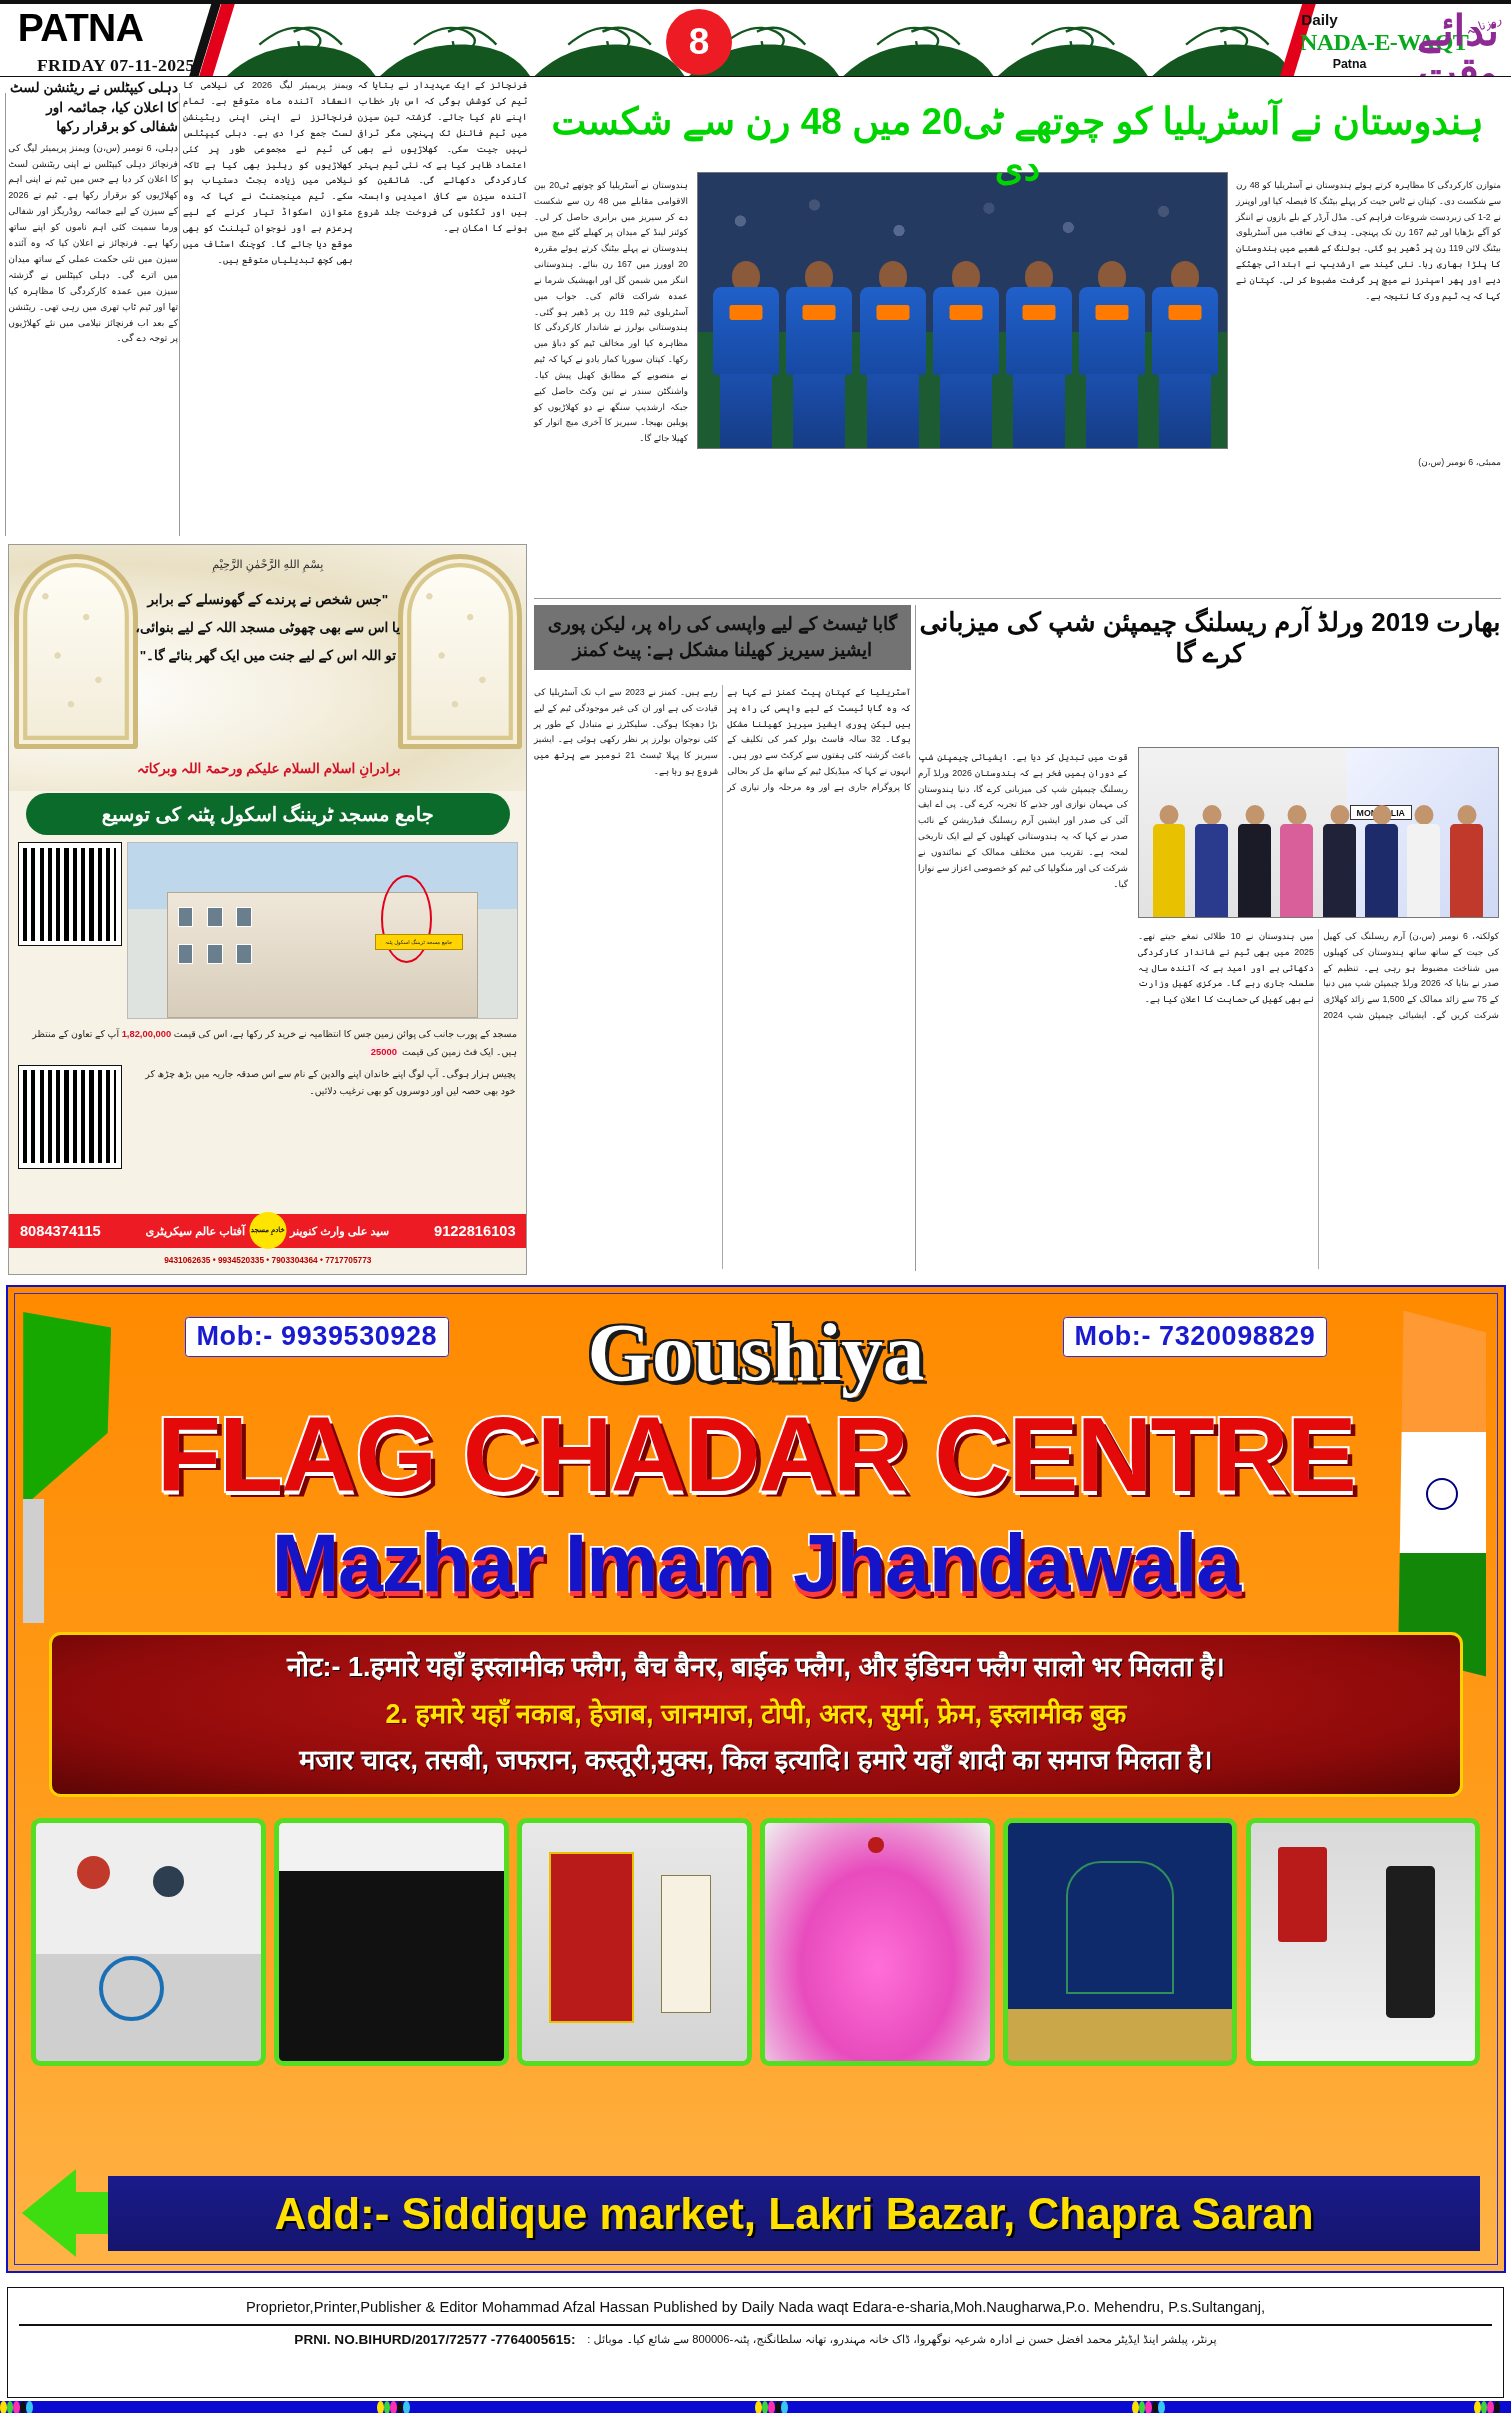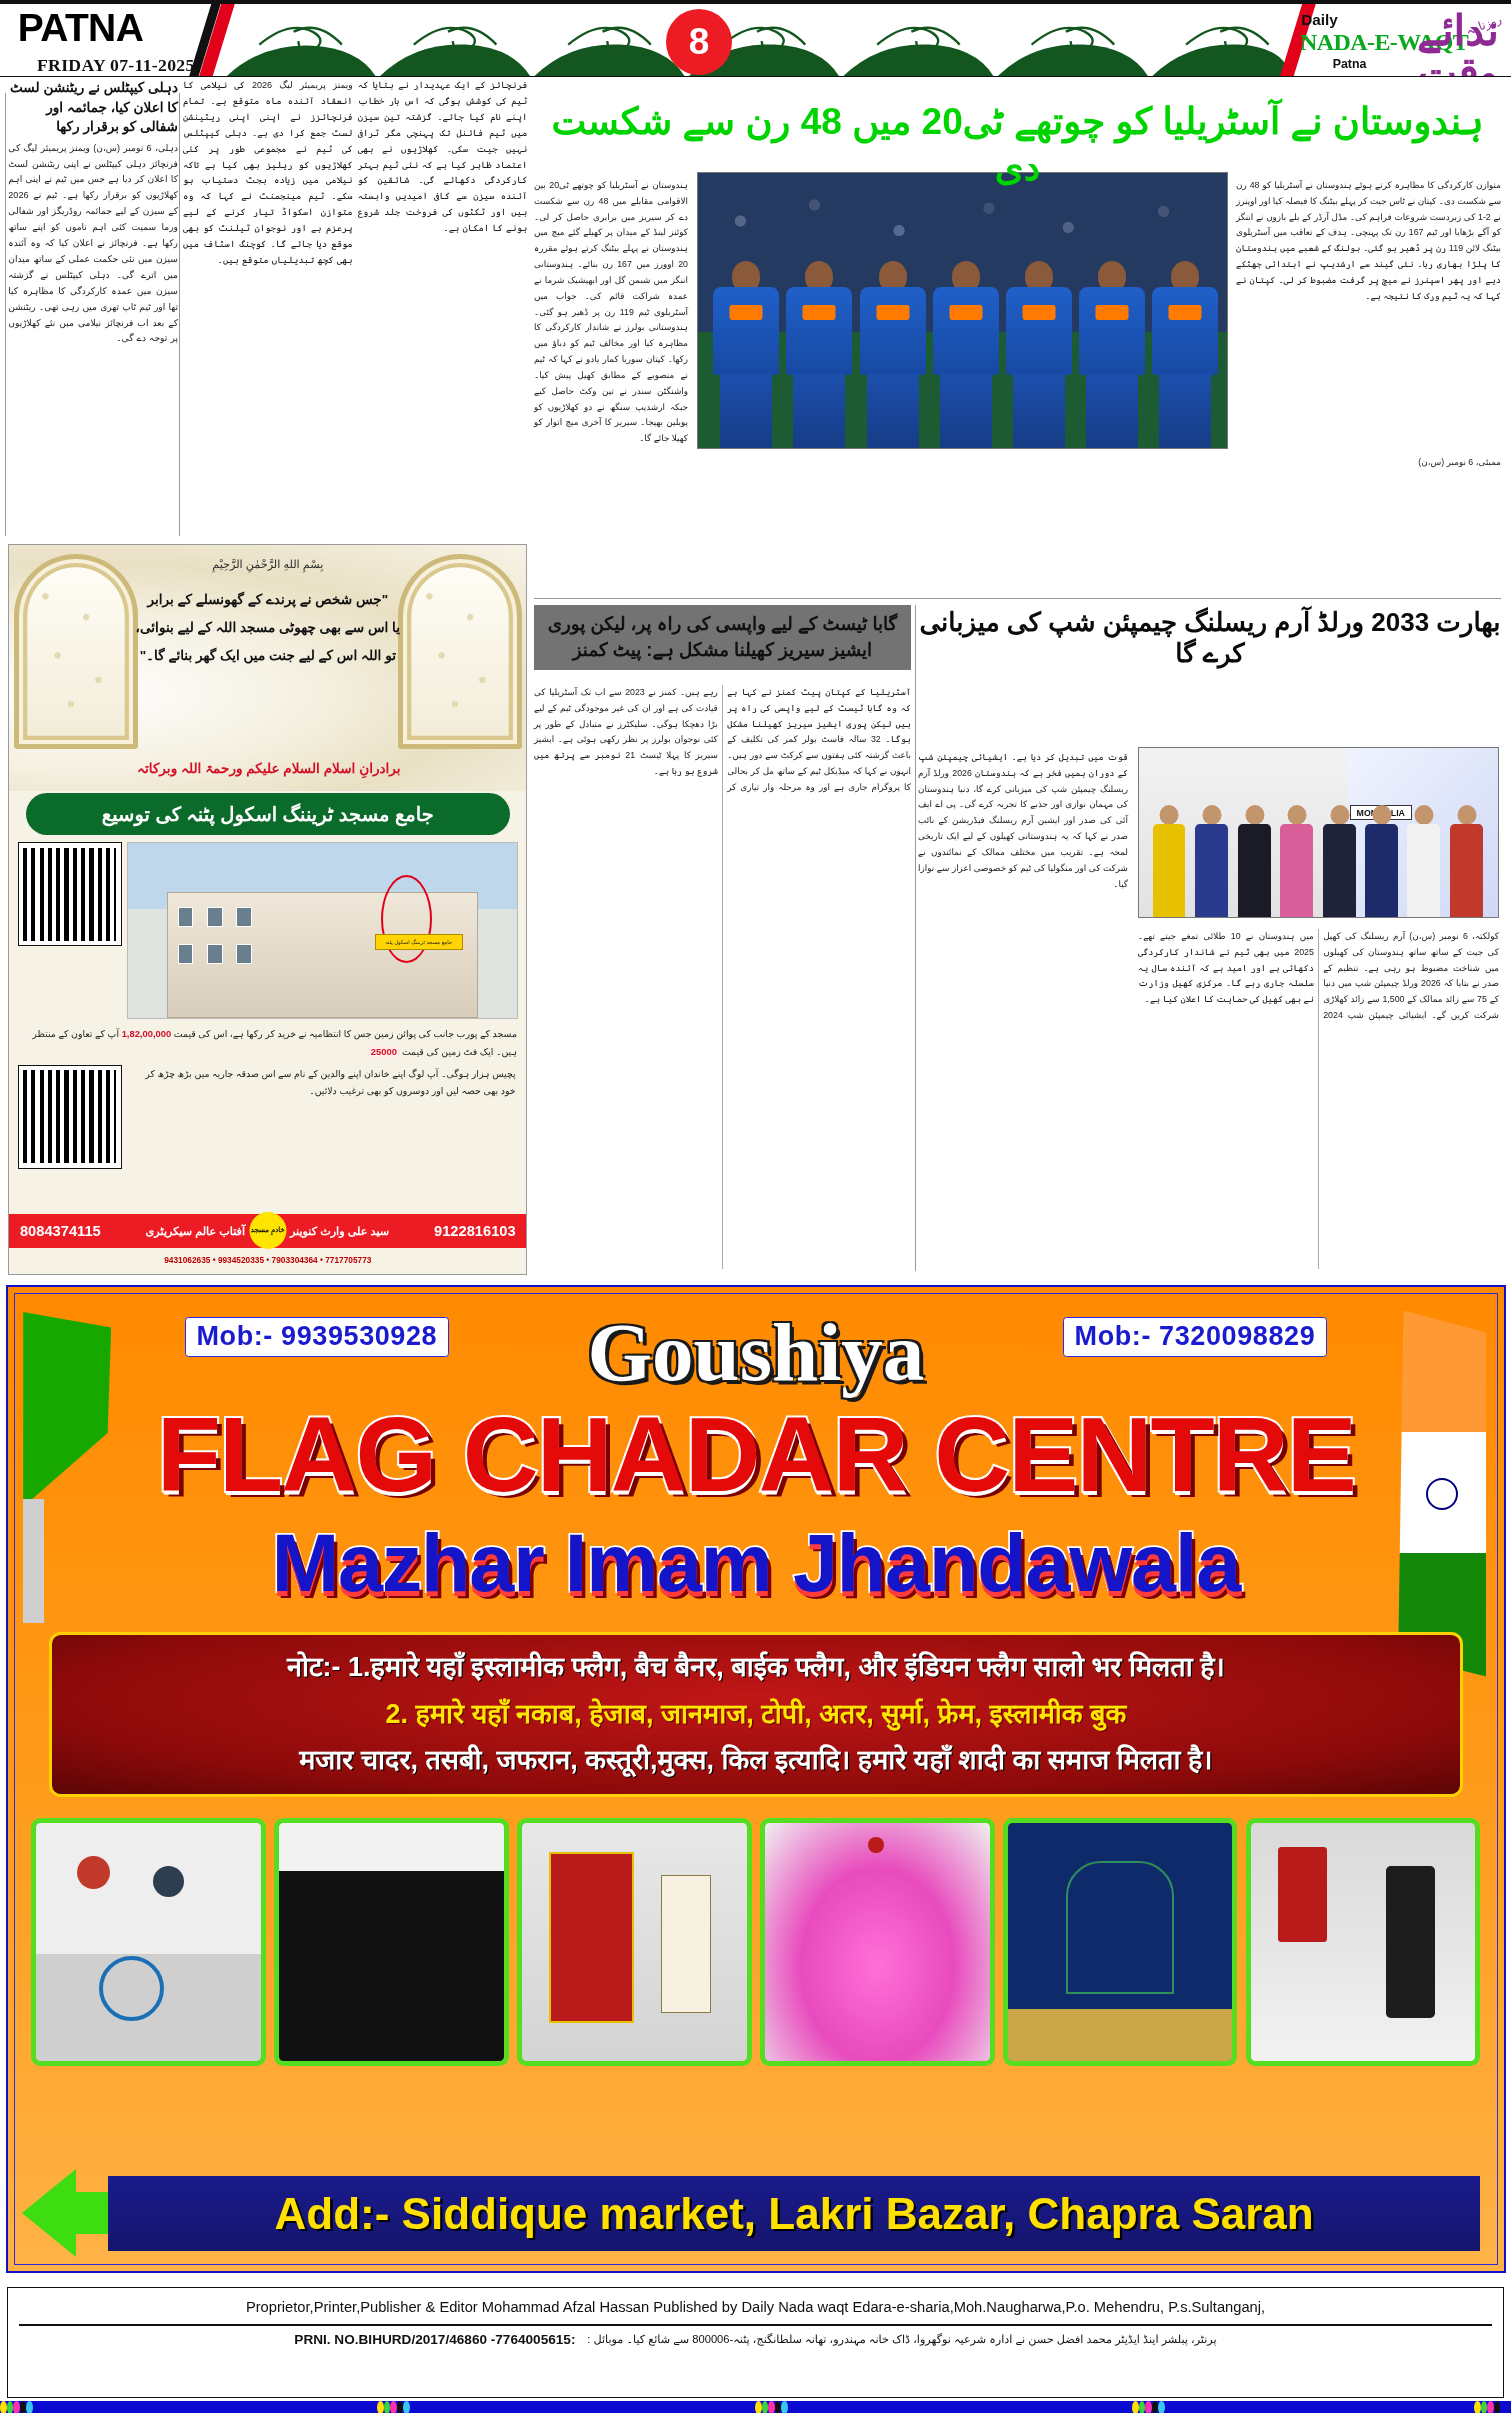--- a/index.html
+++ b/index.html
@@ -602,21 +602,21 @@
 
     <div class="c-urdu" style="left:534px; top:377px; width:967px; height:136px; column-count:5; column-gap:10.6px; column-rule:0.6px solid #aaa">ممبئی، 6 نومبر (س،ن)</div>
 
     <div class="hline" style="left:534px; top:520px; width:967px"></div>
 
     <div class="box-head" style="left:534px; top:527px; width:377px">گابا ٹیسٹ کے لیے واپسی کی راہ پر، لیکن پوری ایشیز سیریز کھیلنا مشکل ہے: پیٹ کمنز</div>
     <div class="c-urdu" style="left:534px; top:607px; width:377px; height:584px; column-count:2; column-gap:9.4px; column-rule:0.6px solid #aaa">آسٹریلیا کے کپتان پیٹ کمنز نے کہا ہے کہ وہ گابا ٹیسٹ کے لیے واپسی کی راہ پر ہیں لیکن پوری ایشیز سیریز کھیلنا مشکل ہوگا۔ 32 سالہ فاسٹ بولر کمر کی تکلیف کے باعث گزشتہ کئی ہفتوں سے کرکٹ سے دور ہیں۔ انہوں نے کہا کہ میڈیکل ٹیم کے ساتھ مل کر بحالی کا پروگرام جاری ہے اور وہ مرحلہ وار تیاری کر رہے ہیں۔ کمنز نے 2023 سے اب تک آسٹریلیا کی قیادت کی ہے اور ان کی غیر موجودگی ٹیم کے لیے بڑا دھچکا ہوگی۔ سلیکٹرز نے متبادل کے طور پر کئی نوجوان بولرز پر نظر رکھی ہوئی ہے۔ ایشیز سیریز کا پہلا ٹیسٹ 21 نومبر سے پرتھ میں شروع ہو رہا ہے۔</div>
 
     <div class="vline" style="left:915px; top:527px; height:666px"></div>
 
-    <div class="head-black" style="left:918px; top:529px; width:584px">بھارت 2033 ورلڈ آرم ریسلنگ چیمپئن شپ کی میزبانی کرے گا</div>
+    <div class="head-black" style="left:918px; top:529px; width:584px">بھارت 2019 ورلڈ آرم ریسلنگ چیمپئن شپ کی میزبانی کرے گا</div>
 
     <div class="aw-photo">
       <div class="aw-banner"></div>
       <div class="aw-mongolia">MONGOLIA</div>
       <div class="aw-person" style="left:11.8px">
           <div class="h"></div>
           <div class="b" style="background:#e8c200"></div>
         </div>
       <div class="aw-person" style="left:54px">
           <div class="h"></div>
@@ -701,21 +701,21 @@
     <div class="ad-green-arrow"></div>
     <div class="ad-addr">
       <span>Add:- Siddique market, Lakri Bazar, Chapra Saran</span>
     </div>
   </div>
 
   <div class="footer">
     <div class="f-line">Proprietor,Printer,Publisher &amp; Editor Mohammad Afzal Hassan Published by Daily Nada waqt Edara-e-sharia,Moh.Naugharwa,P.o. Mehendru, P.s.Sultanganj,</div>
     <div class="f-sep"></div>
     <div class="f-bottom">
-      <span class="f-prni">PRNI. NO.BIHURD/2017/46860   -7764005615:</span>
+      <span class="f-prni">PRNI. NO.BIHURD/2017/72577   -7764005615:</span>
       <span class="f-urdu">پرنٹر، پبلشر اینڈ ایڈیٹر محمد افضل حسن نے ادارہ شرعیہ نوگھروا، ڈاک خانہ مہندرو، تھانہ سلطانگنج، پٹنہ-800006 سے شائع کیا۔ موبائل :</span>
     </div>
   </div>
 
   <div class="colorbar">
     <div class="cb-group" style="left:0">
       <i style="background:#ffe000"></i>
         <i style="background:#3bd23b"></i>
         <i style="background:#ff2fb0"></i>
         <i style="background:#111"></i>

